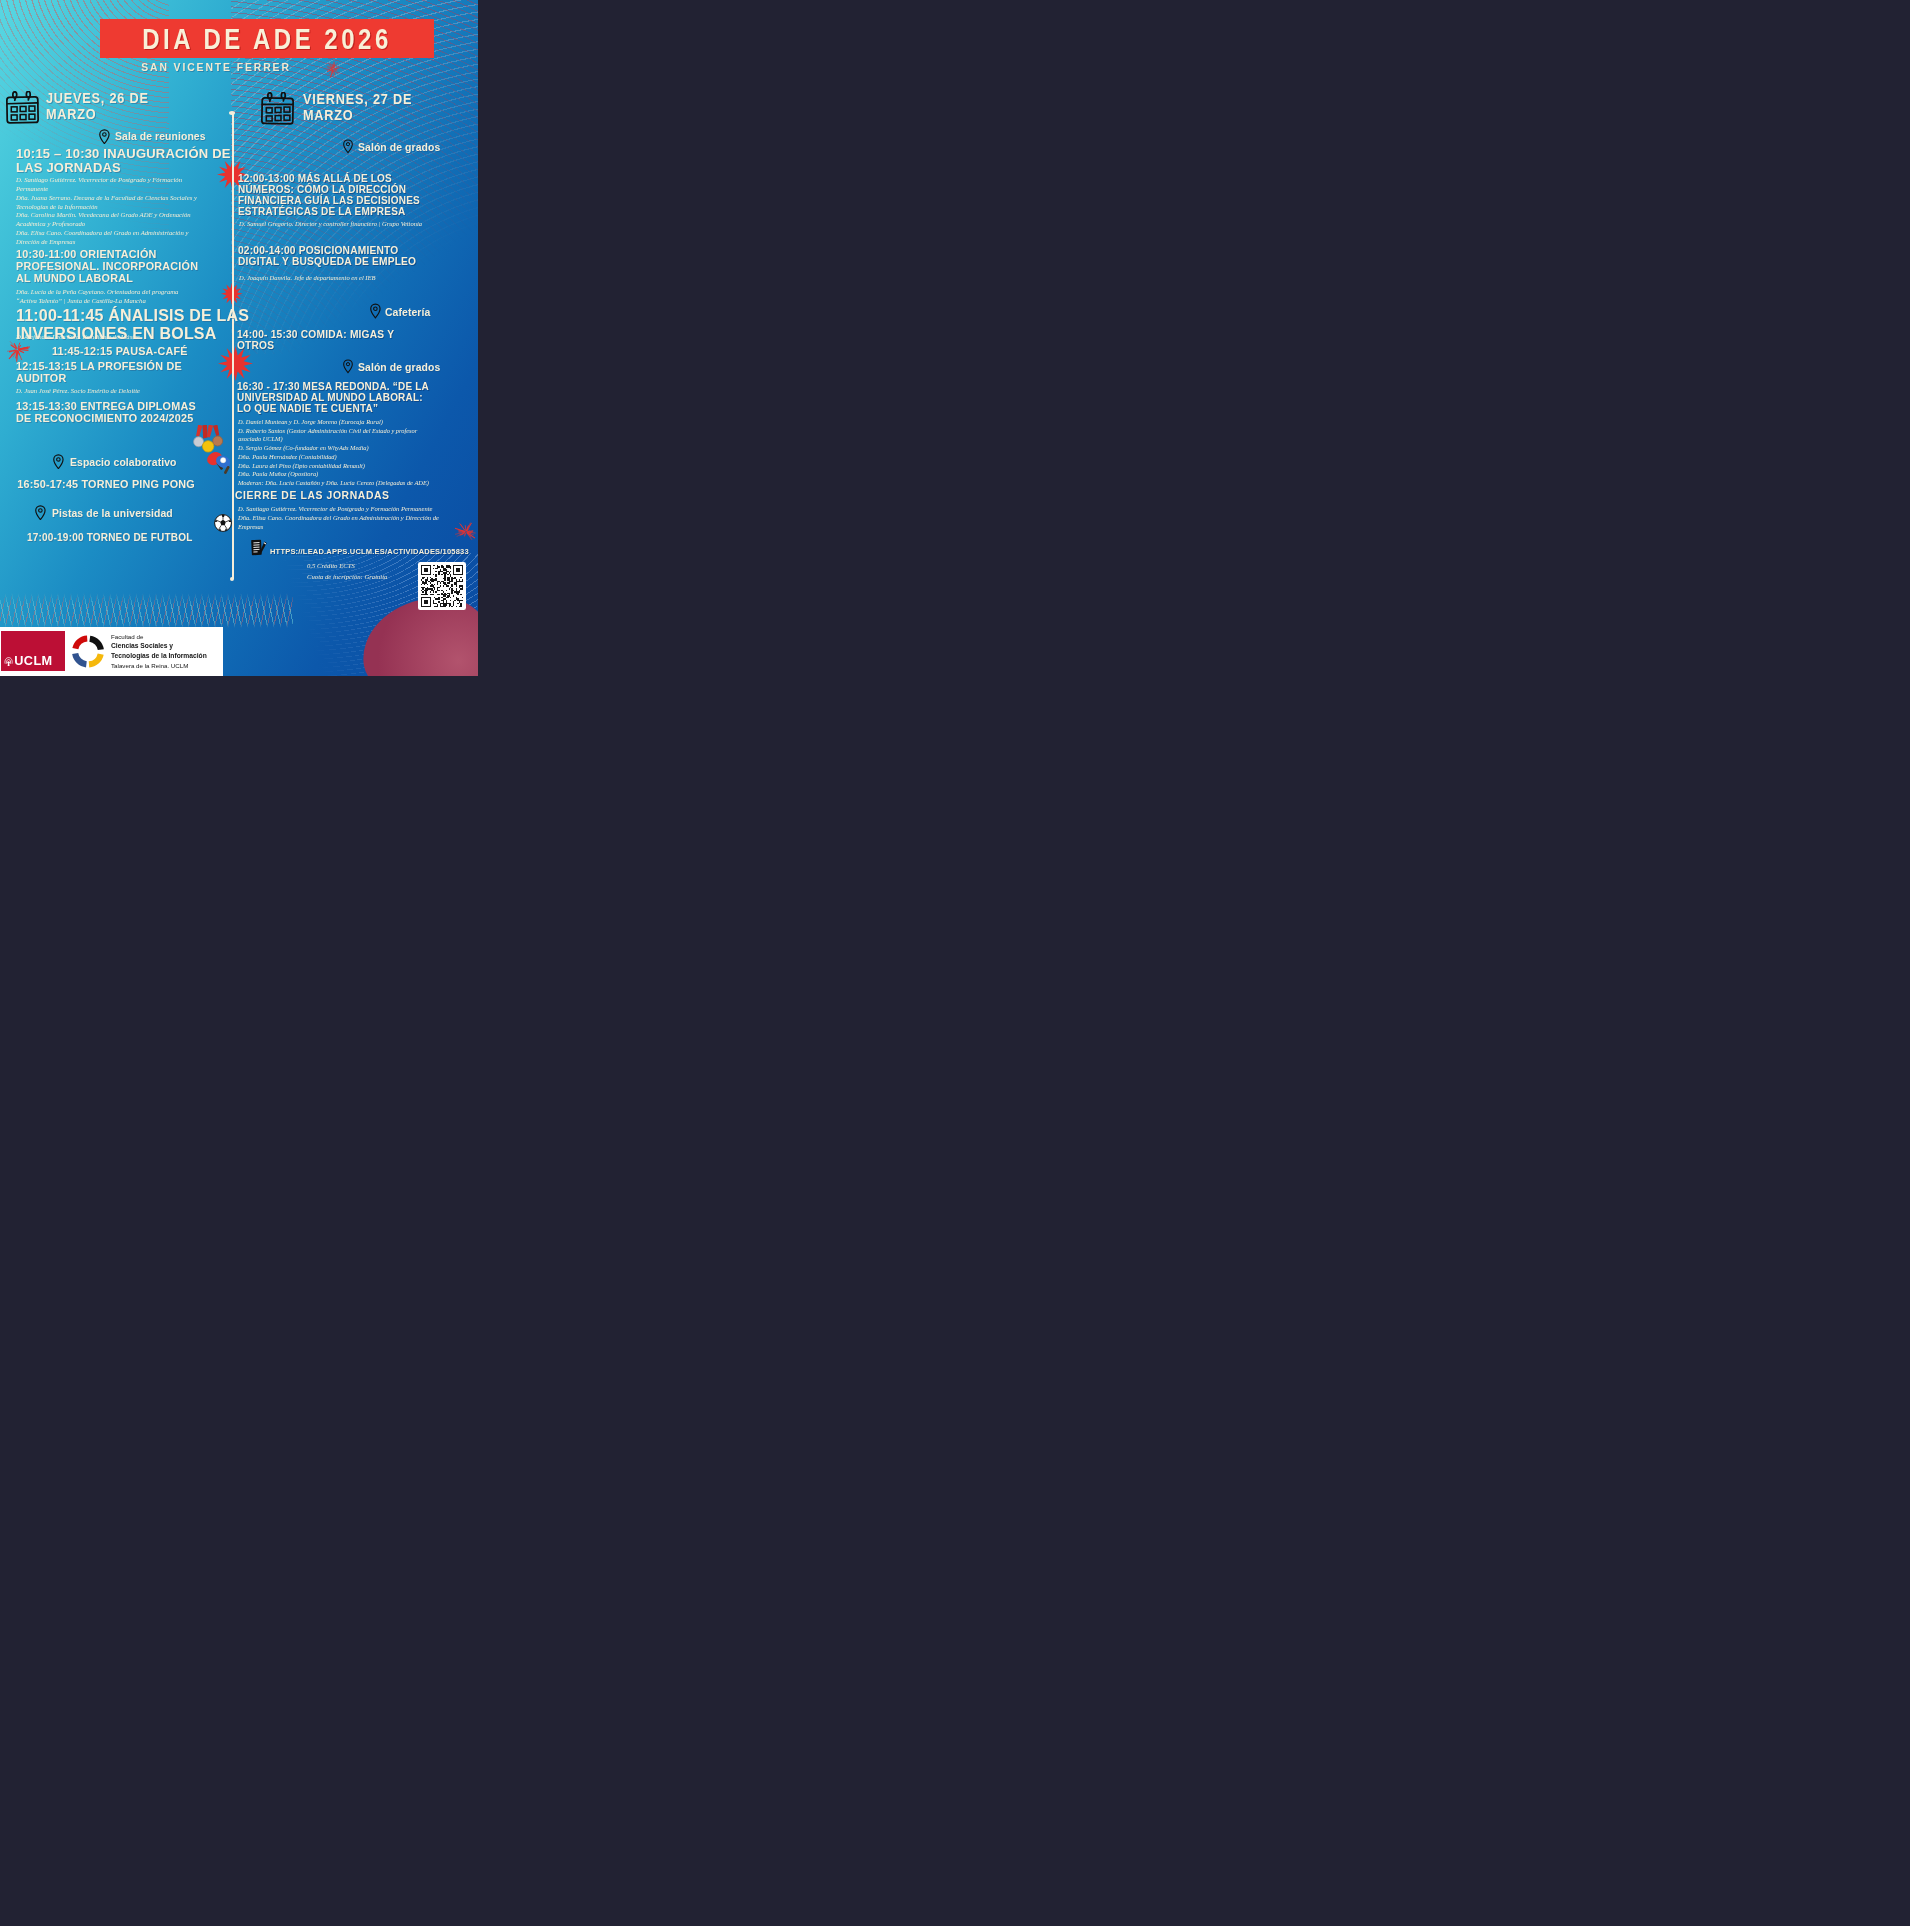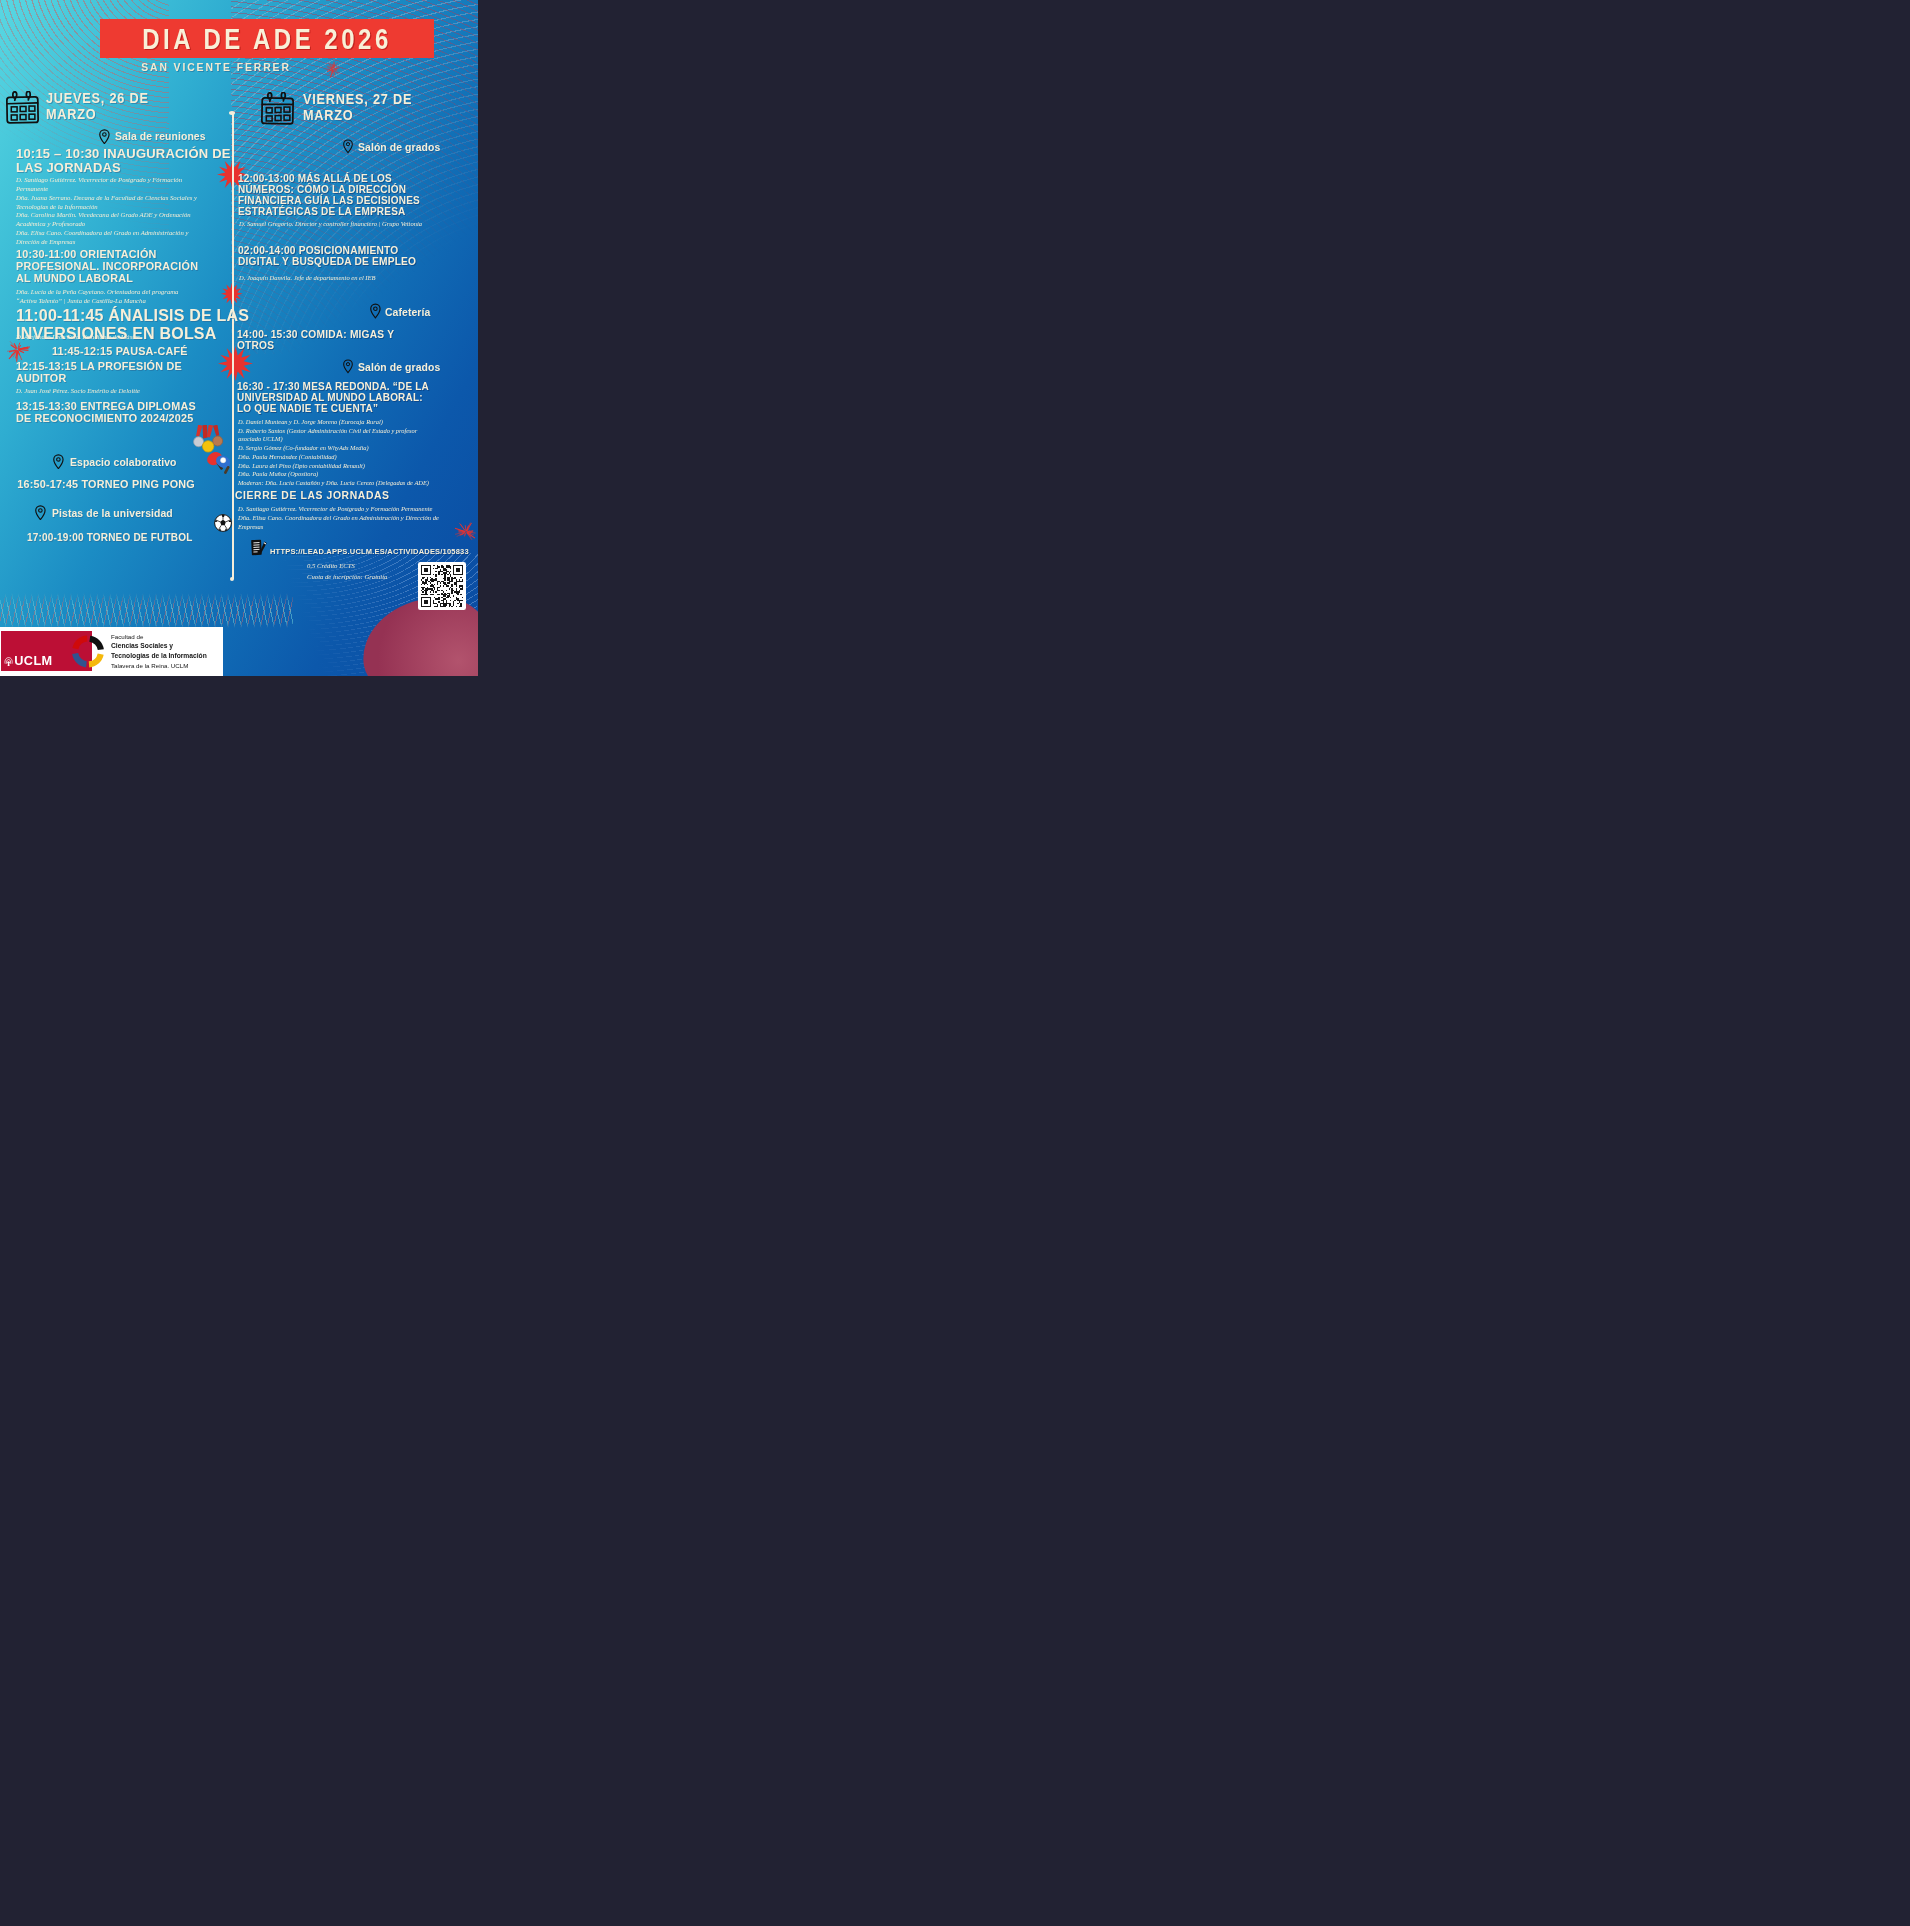--- a/index.html
+++ b/index.html
@@ -39,21 +39,21 @@
     text-shadow:0.8px 1px 0 rgba(40,95,140,.45);}
   .h.rs{text-shadow:0.8px 1px 0 rgba(8,48,105,.5);}
   .script{font-family:"Liberation Serif",serif;font-style:italic;color:#f6eed6;white-space:pre-line;}
   .loc{font-weight:700;color:#f6efd9;letter-spacing:0.1px;font-size:10.4px;text-shadow:0.6px 0.8px 0 rgba(20,70,120,.35);}
   
   .timeline{left:232px;top:114px;width:1.5px;height:465px;background:#f4edda;}
   .tdot-top{left:229px;top:111px;width:5.8px;height:3.9px;border-radius:50%;background:#f4edda;}
   .tdot-bot{left:230px;top:577px;width:4.2px;height:4.2px;border-radius:50%;background:#f4edda;}
   .star12{background:#e8322e;}
   .footer{left:0;top:627px;width:223px;height:49px;background:#ffffff;}
-  .uclm-box{position:absolute;left:0.8px;top:4.2px;width:64px;height:40px;background:#bc0f35;padding-left:27px;}
+  .uclm-box{position:absolute;left:0.8px;top:4.2px;width:64px;height:40px;background:#bc0f35;}
   .uclm-word{position:absolute;left:3.1px;bottom:3.1px;color:#fff;font-size:12.7px;font-weight:700;letter-spacing:0.4px;display:flex;align-items:center;gap:1.2px;}
   .fac-line{position:absolute;color:#141414;white-space:nowrap;}
   svg{display:block;}
 </style>
 </head>
 <body>
 
 <div class="poster">
 
   <div class="abs deco-tl"></div>

